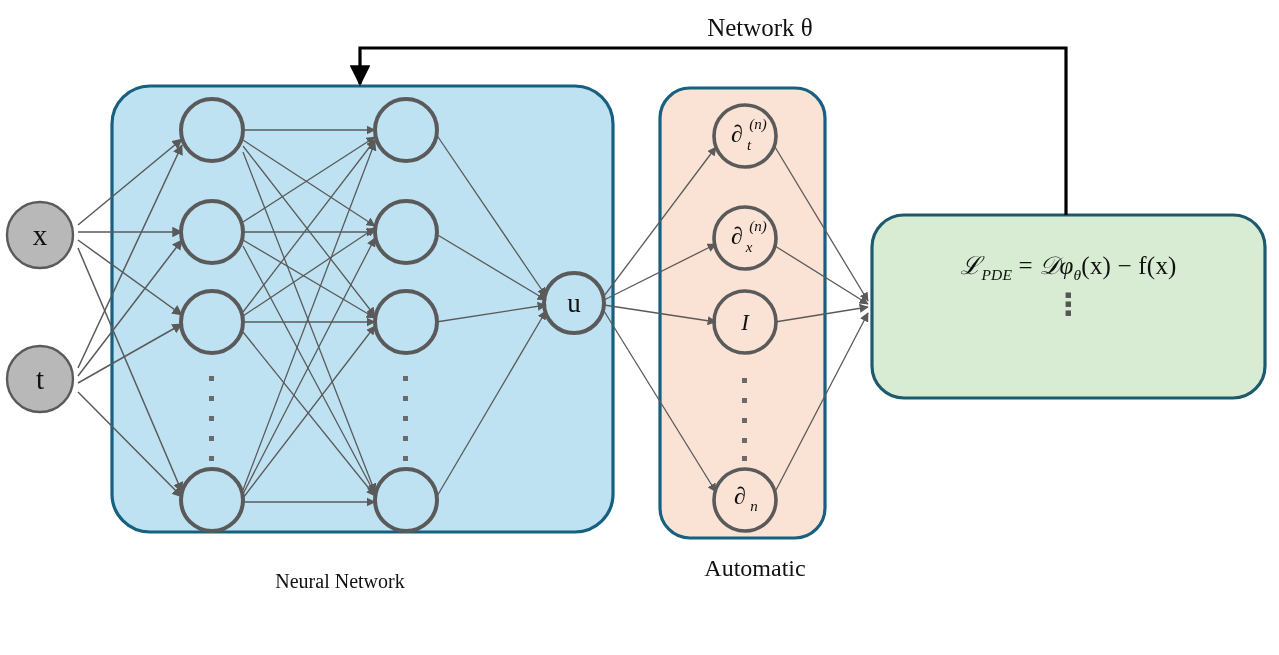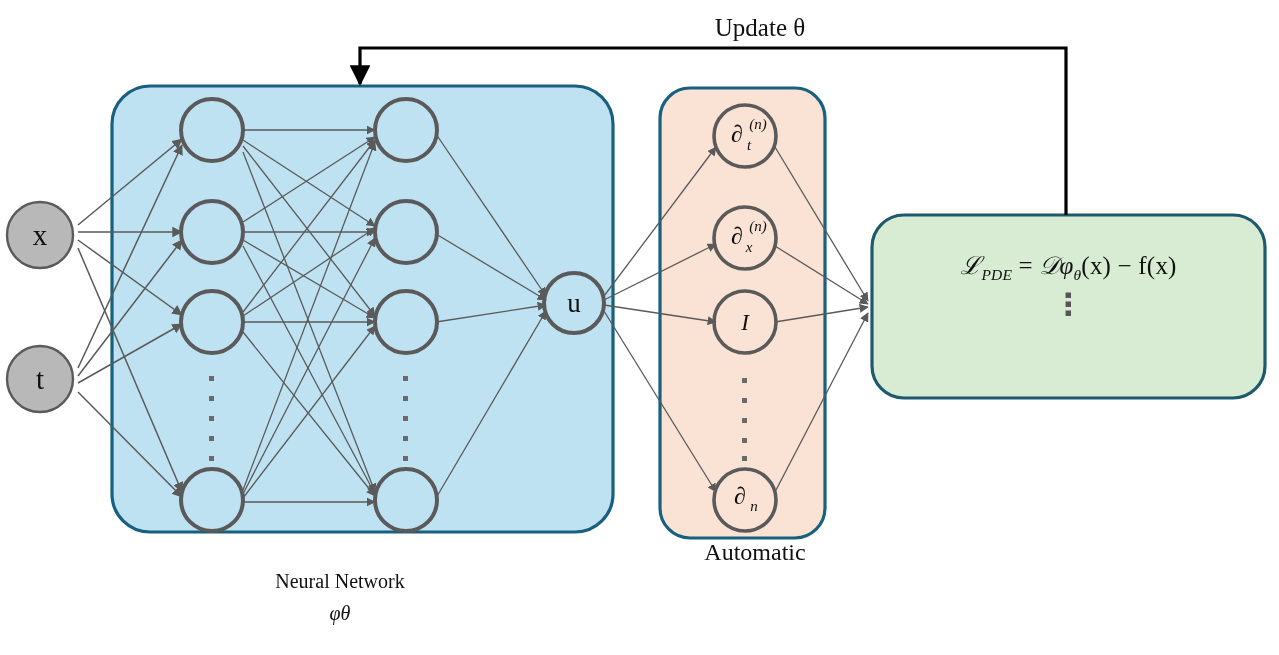--- a/index.html
+++ b/index.html
@@ -43,21 +43,21 @@
   }
   #caption-nn {
     left: 160px;
     top: 565px;
     width: 360px;
     font-size: 20px;
     line-height: 32px;
   }
   #caption-ad {
     left: 620px;
-    top: 536px;
+    top: 552px;
     width: 270px;
     font-size: 24px;
     line-height: 32px;
   }
   .mi { font-style: italic; }
   .eqline {
     font-family: "Liberation Serif", serif;
     font-size: 25px;
     color: #111111;
     white-space: nowrap;
@@ -237,39 +237,38 @@
       <rect x="742" y="418" width="5" height="5"></rect>
       <rect x="742" y="438" width="5" height="5"></rect>
       <rect x="742" y="456" width="5" height="5"></rect>
     </g>
 
     <g>
       <path d="M 1066 215 L 1066 48 L 360 48 L 360 84" fill="none" stroke="#000000" stroke-width="3.2" marker-end="url(#arrowblack)"></path>
     </g>
   </svg>
 
-  <div class="caption" id="title-update">Update θ</div>
+  <div class="caption" id="title-update">Network θ</div>
 
   <div id="eq-box">
     <div class="eqline">
       <span class="mi">ℒ</span><sub class="mi">PDE</sub>
       <span>=</span>
       <span class="mi">𝒟</span><span class="mi">φ</span><sub class="mi">θ</sub><span>(x)</span>
       <span>−</span>
       <span>f(x)</span>
     </div>
     <div class="vdots-inline">
       <span>▪</span>
         <span>▪</span>
         <span>▪</span>
     </div>
   </div>
 
   <div class="caption" id="caption-nn">
     <div>Neural Network</div>
-    <div class="mi">φθ</div>
   </div>
 
   <div class="caption" id="caption-ad">
     <div>Automatic</div>
   </div>
 
 </div>
 
 </body></html>

